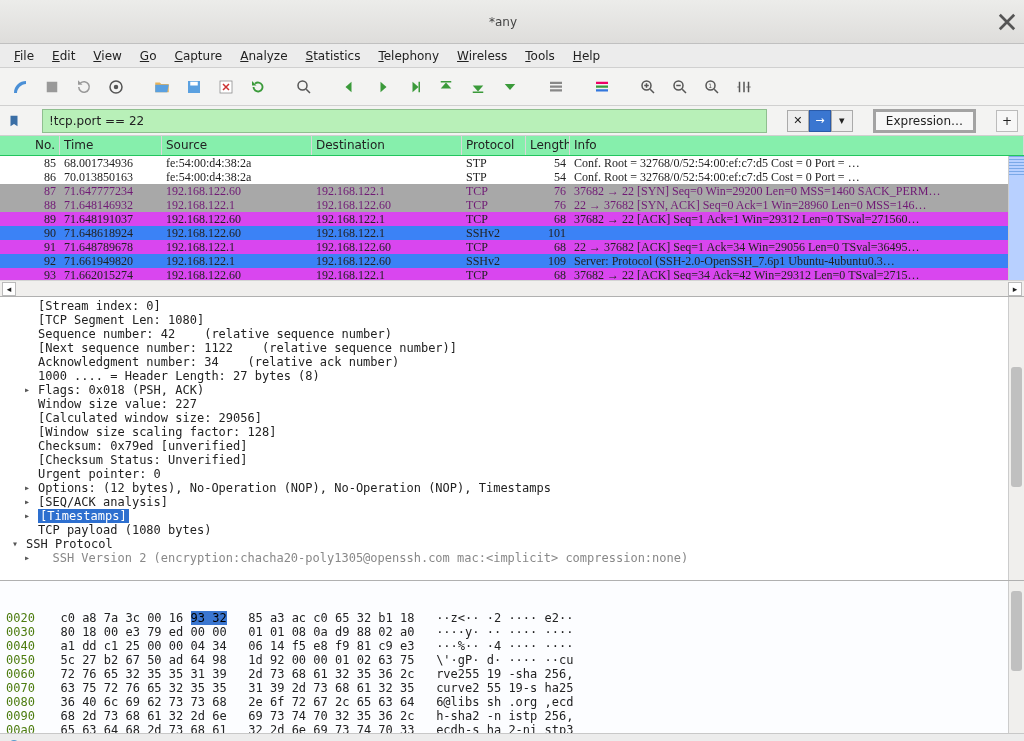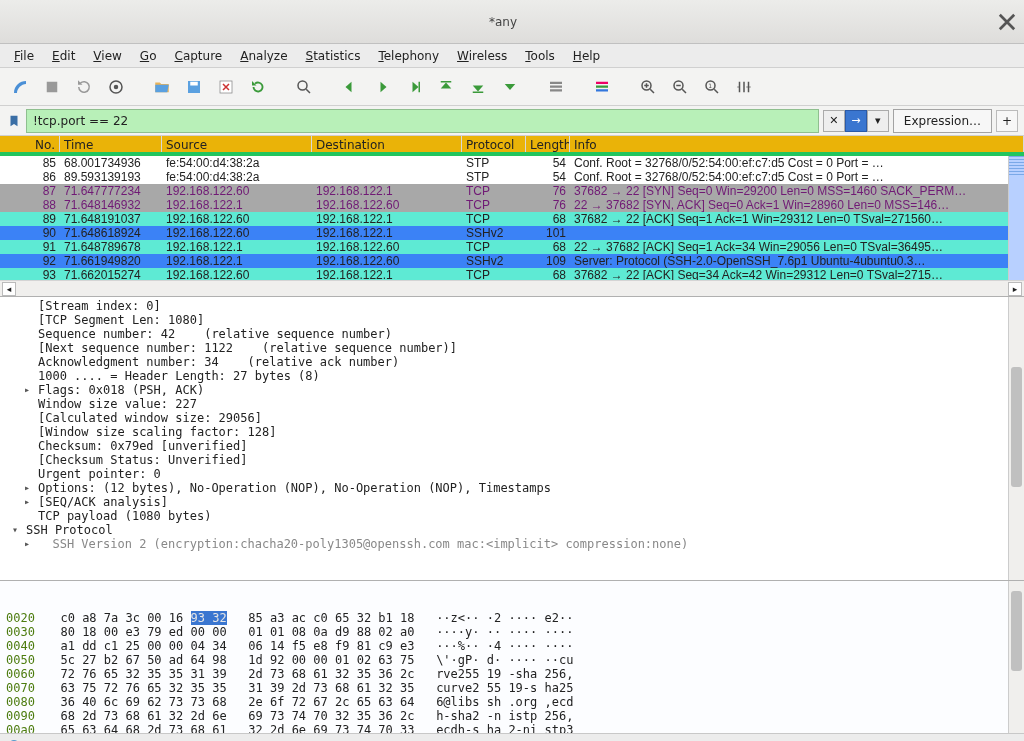--- a/index.html
+++ b/index.html
@@ -34,53 +34,53 @@
   .tbtn {
     width:28px; height:28px; border:1px solid transparent; border-radius:3px;
     display:flex; align-items:center; justify-content:center; cursor:default;
     color:#3a6ea5;
   }
   .tbtn.disabled { color:#a0a0a0; }
   .tsep { width:10px; }
   .tbtn svg { width:18px; height:18px; }
   
   .filterbar {
-    height: 30px; display:flex; align-items:center; padding:3px 6px; gap:4px;
+    height: 30px; display:flex; align-items:center; padding:3px 6px; gap:20px;
     background:#f3f3f2; border-bottom:1px solid #d0d0d0;
   }
   .filterlabel { width:16px; display:flex; align-items:center; justify-content:center; color:#3a6ea5;}
   .filterinput {
     flex:1; height:24px; border:1px solid #8fbf8f;
     background:#b8f0b8; padding:2px 6px; font-family:inherit; font-size:12px;
     display:flex; align-items:center;
   }
   .filter-tools { display:flex; align-items:center; gap:0; }
   .filter-tools .xbtn, .filter-tools .dropbtn {
     width:22px; height:22px; border:1px solid #aaa; background:#eee;
     display:flex; align-items:center; justify-content:center; font-size:11px;
   }
   .filter-tools .arrowbtn { background:#3a76d0; color:#fff; border-color:#2a5aa8;}
   .expressionbtn {
-    height:24px; border:1px solid #a3a3a3; background:#f7f7f7; padding:2px 10px;
+    height:24px; border:3px solid #a3a3a3; background:#f7f7f7; padding:2px 10px;
     display:flex; align-items:center;
   }
   .plusbtn { width:22px; height:22px; border:1px solid #bbb; background:#f7f7f7;
     display:flex; align-items:center; justify-content:center;}
 
   
   .packetlist { background:#fff; height:161px; display:flex; flex-direction:column; border-bottom:1px solid #b0b0b0; position:relative;}
-  .plhead { display:flex; height:20px; background:#eab308; border-bottom:4px solid #22c55e;}
+  .plhead { display:flex; height:20px; background:#86efac; border-bottom:1px solid #22c55e;}
   .plhead .col { border-right:1px solid #d8d8d8; padding:2px 4px; overflow:hidden; white-space:nowrap; font-weight:normal;}
-  .plbody { flex:1; overflow:hidden; font-family:Liberation Sans, sans-serif; font-size:12px;}
+  .plbody { flex:1; overflow:hidden; font-family:Liberation Serif, serif; font-size:12px;}
   .plrow { display:flex; height:14px; white-space:nowrap; overflow:hidden;}
   .plrow .cell { padding:0 4px; overflow:hidden; white-space:nowrap;}
   .plrow.stp { background:#ffffff;}
   .plrow.tcp-sel { background:#a8a8a8; color:#701a75;}
   .plrow.ssh { background:#3b82f6;}
-  .plrow.tcp { background:#5eead4;}
+  .plrow.tcp { background:#d946ef;}
   .col-no{width:60px; text-align:right;}
   .col-time{width:102px;}
   .col-src{width:150px;}
   .col-dst{width:150px;}
   .col-proto{width:64px;}
   .col-len{width:44px; text-align:right;}
   .col-info{flex:1;}
   .hscroll { height:16px; background:#f0efed; border-top:1px solid #d4d4d4; display:flex; align-items:center; justify-content:space-between; padding:0 2px;}
   .hscroll .arrow { width:14px; height:14px; border:1px solid #bbb; background:#fff; font-size:9px; display:flex;align-items:center;justify-content:center;}
   .mini-map { position:absolute; right:0; top:20px; bottom:16px; width:16px; background:linear-gradient(#b8d0ff 0%, #b8d0ff 100%); border-left:1px solid #ccc;}
@@ -95,21 +95,21 @@
   }
   .details-inner .line.expander-down::before {
     content:"▾"; position:absolute; left:2px; top:0; font-size:10px; color:#555;
   }
   .details-scroll { position:absolute; right:0; top:0; bottom:0; width:16px; background:#f0efed; border-left:1px solid #ccc;}
   .details-scroll .thumb{position:absolute; left:2px; right:2px; top:70px; height:120px; background:#c0c0c0; border-radius:3px;}
 
   
   .bytes { background:#fcfdff; height:152px; overflow:hidden; font-family:"DejaVu Sans Mono", monospace; font-size:12px; line-height:14px; padding:2px 6px; white-space:pre; position:relative;}
   .bytes .offset { color:#4d7c0f; display:inline-block; width:40px;}
-  .bytes .hilite { background:#3a76d0; color:#e5e5e5;}
+  .bytes .hilite { background:#3a76d0; color:#000000;}
   .bytes-scroll { position:absolute; right:0; top:0; bottom:0; width:16px; background:#f0efed; border-left:1px solid #ccc;}
   .bytes-scroll .thumb{position:absolute; left:2px; right:2px; top:10px; height:80px; background:#c0c0c0; border-radius:3px;}
 
   
   .statusbar {
     height: 24px; background:#ececec; border-top:1px solid #c8c8c8;
     display:flex; align-items:center; padding:0 8px; gap:12px;
   }
   .statusbar .led { width:12px; height:12px; border-radius:50%; background:#6fb8e6; border:1px solid #5a9acb;}
   .statusbar .sep { flex:1;}
@@ -307,21 +307,21 @@
         <div class="cell col-no">85</div>
         <div class="cell col-time">68.001734936</div>
         <div class="cell col-src">fe:54:00:d4:38:2a</div>
         <div class="cell col-dst"></div>
         <div class="cell col-proto">STP</div>
         <div class="cell col-len">54</div>
         <div class="cell col-info">Conf. Root = 32768/0/52:54:00:ef:c7:d5  Cost = 0  Port = …</div>
       </div>
       <div class="plrow stp">
         <div class="cell col-no">86</div>
-        <div class="cell col-time">89.593139193</div>
+        <div class="cell col-time">70.013850163</div>
         <div class="cell col-src">fe:54:00:d4:38:2a</div>
         <div class="cell col-dst"></div>
         <div class="cell col-proto">STP</div>
         <div class="cell col-len">54</div>
         <div class="cell col-info">Conf. Root = 32768/0/52:54:00:ef:c7:d5  Cost = 0  Port = …</div>
       </div>
       <div class="plrow tcp-sel">
         <div class="cell col-no">87</div>
         <div class="cell col-time">71.647777234</div>
         <div class="cell col-src">192.168.122.60</div>
@@ -401,20 +401,21 @@
       <div class="line">1000 .... = Header Length: 27 bytes (8)</div>
       <div class="line expander">Flags: 0x018 (PSH, ACK)</div>
       <div class="line">Window size value: 227</div>
       <div class="line">[Calculated window size: 29056]</div>
       <div class="line">[Window size scaling factor: 128]</div>
       <div class="line">Checksum: 0x79ed [unverified]</div>
       <div class="line">[Checksum Status: Unverified]</div>
       <div class="line">Urgent pointer: 0</div>
       <div class="line expander">Options: (12 bytes), No-Operation (NOP), No-Operation (NOP), Timestamps</div>
       <div class="line expander">[SEQ/ACK analysis]</div>
+      <div class="line expander"><span style="background: rgb(45, 111, 207); color: rgb(255, 255, 255); padding: 0px 2px;">[Timestamps]</span></div>
       <div class="line">TCP payload (1080 bytes)</div>
       <div class="line expander-down" style="padding-left: 16px;">SSH Protocol</div>
       <div class="line expander" style="color: rgb(136, 136, 136);">  SSH Version 2 (encryption:chacha20-poly1305@openssh.com mac:&lt;implicit&gt; compression:none)</div>
     </div>
   <div class="details-scroll">
       <div class="thumb"></div>
     </div>
 </div>
 
 <div class="bytes" id="bytes">

